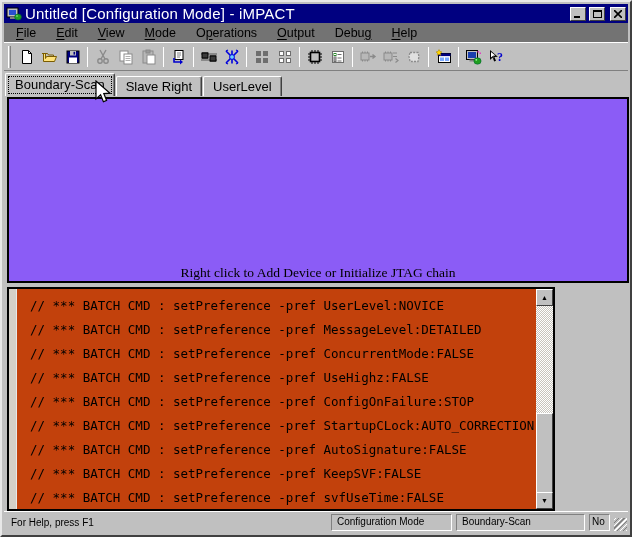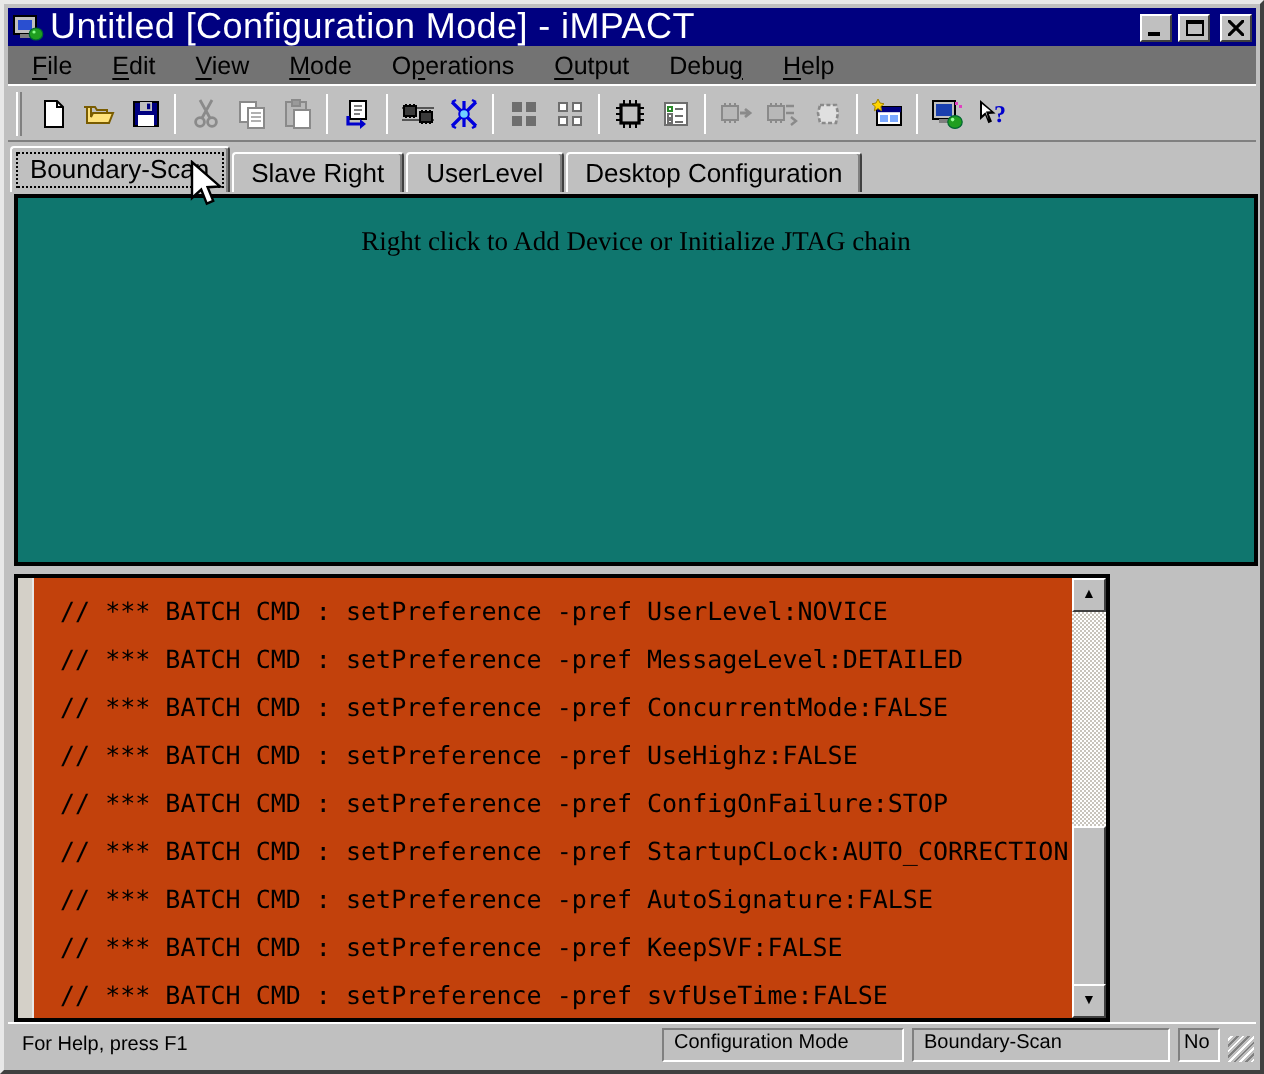--- a/index.html
+++ b/index.html
@@ -11,21 +11,21 @@
     border-right:2px solid #404040;border-bottom:2px solid #404040;
     font-family:"Liberation Sans",sans-serif;font-size:12px;color:#000;
     overflow:hidden;
   }
   
   .titlebar{
     position:absolute;left:2px;top:2px;right:2px;height:19px;
     background:#000080;color:#fff;display:flex;align-items:center;
     padding:0 2px;gap:3px;
   }
-  .titlebar .title{flex:1;font-size:18px;letter-spacing:.2px;white-space:nowrap;overflow:hidden;}
+  .titlebar .title{flex:1;font-size:15px;letter-spacing:.2px;white-space:nowrap;overflow:hidden;}
   .tb-btn{
     width:16px;height:14px;background:#c0c0c0;
     border-top:1px solid #fff;border-left:1px solid #fff;
     border-right:1px solid #404040;border-bottom:1px solid #404040;
     display:flex;align-items:center;justify-content:center;
     font-size:9px;color:#000;line-height:1;font-family:"DejaVu Sans Mono",monospace;
   }
   .tb-btn.close{margin-left:2px;}
   .appicon{width:16px;height:16px;display:block;}
   
@@ -64,22 +64,22 @@
     height:23px;padding-top:3px;z-index:2;
     background:#c0c0c0;
   }
   .tab.active .focusrect{
     position:absolute;left:2px;top:2px;right:2px;bottom:2px;
     border:1px dotted #000;pointer-events:none;
   }
   
   .main-panel{
     position:absolute;left:5px;top:95px;width:622px;height:186px;
-    background:#0f766e;border:2px solid #000;
-    display:flex;align-items:flex-start;justify-content:center;
+    background:#8b5cf6;border:2px solid #000;
+    display:flex;align-items:flex-end;justify-content:center;
   }
   .main-hint{
     font-family:"Liberation Serif","DejaVu Serif",serif;font-size:13.5px;color:#000;
     margin-top:14px;
   }
   
   .log-panel{
     position:absolute;left:5px;top:285px;width:548px;height:224px;
     background:#c2410c;border:2px solid #000;overflow:hidden;
   }
@@ -347,23 +347,20 @@
     <div class="tab active">
       <span>Boundary-Scan</span>
       <span class="focusrect"></span>
     </div>
     <div class="tab">
       <span>Slave Right</span>
     </div>
     <div class="tab">
       <span>UserLevel</span>
     </div>
-    <div class="tab">
-      <span>Desktop Configuration</span>
-    </div>
   </div>
 
   <div class="main-panel">
     <div class="main-hint">Right click to Add Device or Initialize JTAG chain</div>
   </div>
 
   <div class="log-panel">
     <div class="log-margin"></div>
     <div class="log-lines"><div class="log-line">// *** BATCH CMD : setPreference -pref UserLevel:NOVICE</div><div class="log-line">// *** BATCH CMD : setPreference -pref MessageLevel:DETAILED</div><div class="log-line">// *** BATCH CMD : setPreference -pref ConcurrentMode:FALSE</div><div class="log-line">// *** BATCH CMD : setPreference -pref UseHighz:FALSE</div><div class="log-line">// *** BATCH CMD : setPreference -pref ConfigOnFailure:STOP</div><div class="log-line">// *** BATCH CMD : setPreference -pref StartupCLock:AUTO_CORRECTION</div><div class="log-line">// *** BATCH CMD : setPreference -pref AutoSignature:FALSE</div><div class="log-line">// *** BATCH CMD : setPreference -pref KeepSVF:FALSE</div><div class="log-line">// *** BATCH CMD : setPreference -pref svfUseTime:FALSE</div></div>
     <div class="vscroll">

